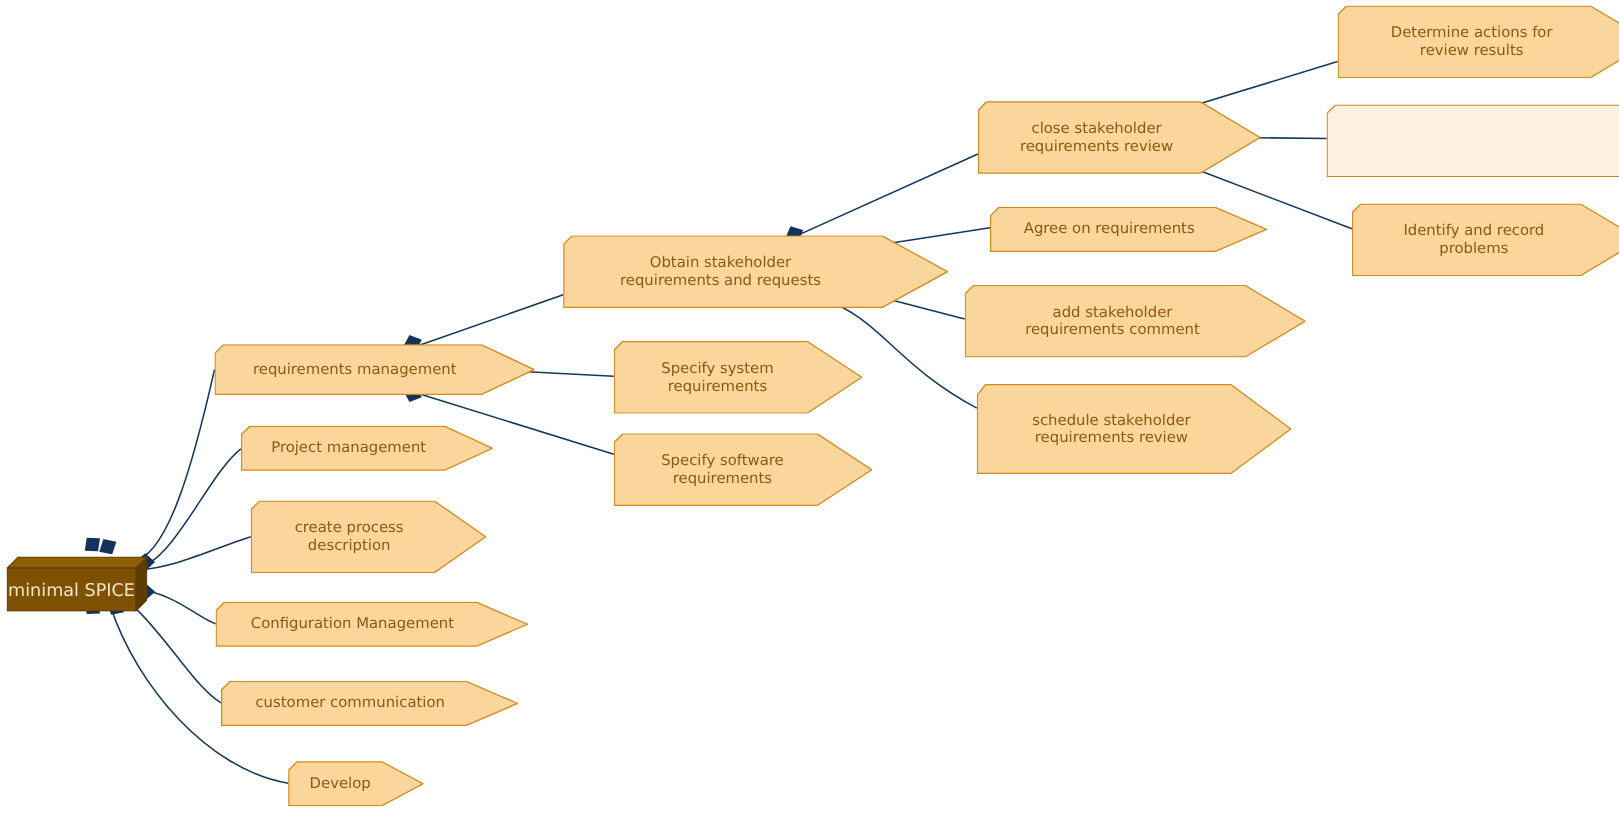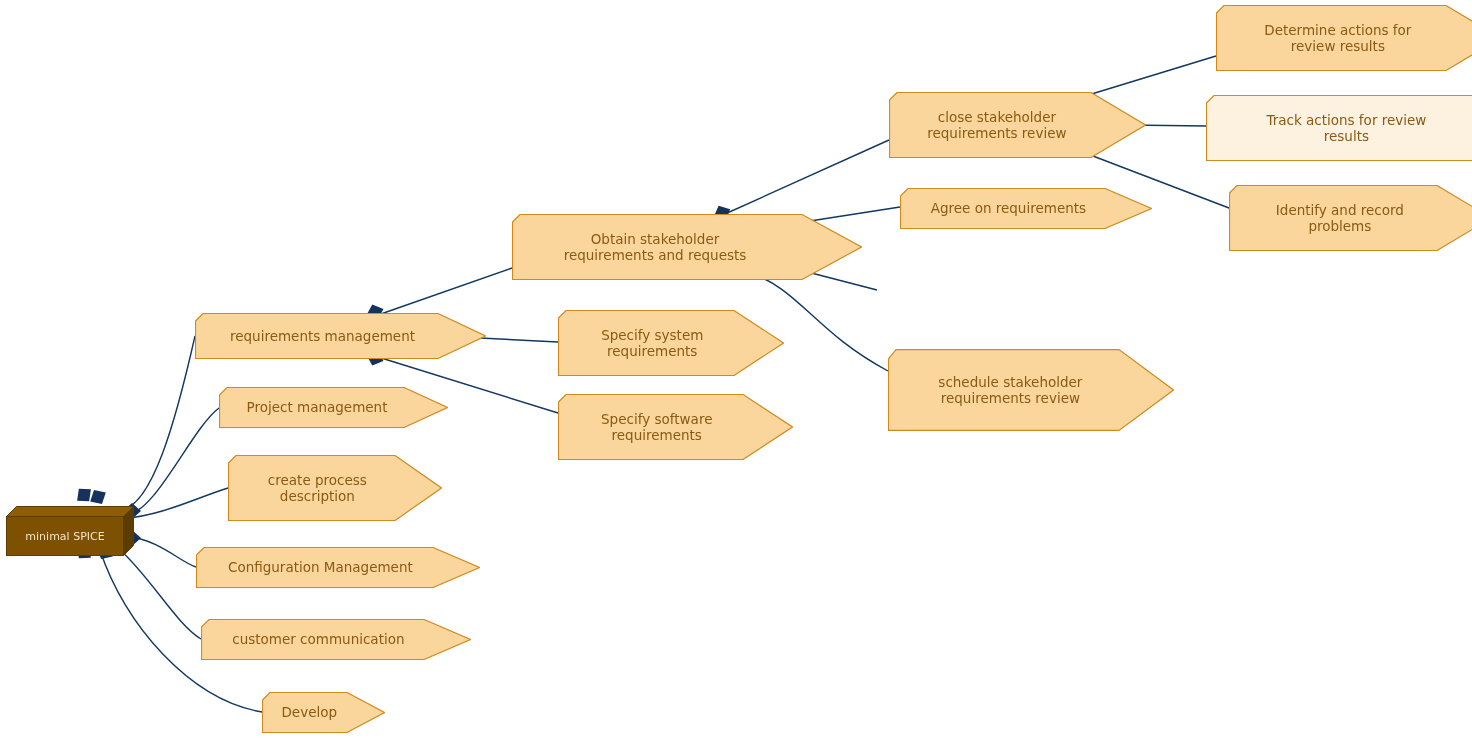--- a/index.html
+++ b/index.html
@@ -51,21 +51,21 @@
   }
   .node .node-label {
     position: relative;
     z-index: 2;
     padding: 0 6px;
     white-space: pre-line;
   }
   
   .root-node {
     position: absolute;
-    font-size: 11px;
+    font-size: 16px;
     color: #f2e4c8;
   }
   .root-node .root-label {
     position: relative;
     z-index: 3;
   }
 </style>
 </head>
 <body>
 
@@ -201,40 +201,45 @@
         </svg>
         <span class="node-label" style="margin-right: 41.25px;">close stakeholder
 requirements review</span>
       </div>
       <div class="node" style="left: 900px; top: 188px; width: 252px; height: 41px;">
         <svg class="node-shape" viewBox="0 0 252 41" preserveAspectRatio="none">
           <path d="M 0.5 8 L 8 0.5 L 205 0.5 L 251.5 20.5 L 205 40.5 L 0.5 40.5 Z" fill="#fad69c" stroke="#d08b1e" stroke-width="1.2" vector-effect="non-scaling-stroke"></path>
         </svg>
         <span class="node-label" style="margin-right: 35.25px;">Agree on requirements</span>
       </div>
+      <div class="node" style="left: 877px; top: 259px; width: 310px; height: 66px;">
+        <svg class="node-shape" viewBox="0 0 310 66" preserveAspectRatio="none">
+          <path d="M 0.5 8 L 8 0.5 L 255 0.5 L 309.5 33 L 255 65.5 L 0.5 65.5 Z" fill="#fad69c" stroke="#d08b1e" stroke-width="1.2" vector-effect="non-scaling-stroke"></path>
+        </svg>
+        <span class="node-label" style="margin-right: 41.25px;">add stakeholder
+requirements comment</span>
+      </div>
       <div class="node" style="left: 888px; top: 349px; width: 286px; height: 82px;">
         <svg class="node-shape" viewBox="0 0 286 66" preserveAspectRatio="none">
           <path d="M 0.5 8 L 8 0.5 L 231 0.5 L 285.5 33 L 231 65.5 L 0.5 65.5 Z" fill="#fad69c" stroke="#d08b1e" stroke-width="1.2" vector-effect="non-scaling-stroke"></path>
         </svg>
         <span class="node-label" style="margin-right: 41.25px;">schedule stakeholder
 requirements review</span>
       </div>
       <div class="node" style="left: 1216px; top: 5px; width: 285px; height: 66px;">
         <svg class="node-shape" viewBox="0 0 285 66" preserveAspectRatio="none">
           <path d="M 0.5 8 L 8 0.5 L 230 0.5 L 284.5 33 L 230 65.5 L 0.5 65.5 Z" fill="#fad69c" stroke="#d08b1e" stroke-width="1.2" vector-effect="non-scaling-stroke"></path>
         </svg>
         <span class="node-label" style="margin-right: 41.25px;">Determine actions for
 review results</span>
       </div>
       <div class="node" style="left: 1206px; top: 95px; width: 322px; height: 66px;">
         <svg class="node-shape" viewBox="0 0 322 66" preserveAspectRatio="none">
           <path d="M 0.5 8 L 8 0.5 L 267 0.5 L 321.5 33 L 267 65.5 L 0.5 65.5 Z" fill="#fdf1e0" stroke="#d08b1e" stroke-width="1.2" vector-effect="non-scaling-stroke"></path>
         </svg>
-        <span class="node-label" style="margin-right: 41.25px;">Track actions for review
-results</span>
       </div>
       <div class="node" style="left: 1229px; top: 185px; width: 263px; height: 66px;">
         <svg class="node-shape" viewBox="0 0 263 66" preserveAspectRatio="none">
           <path d="M 0.5 8 L 8 0.5 L 208 0.5 L 262.5 33 L 208 65.5 L 0.5 65.5 Z" fill="#fad69c" stroke="#d08b1e" stroke-width="1.2" vector-effect="non-scaling-stroke"></path>
         </svg>
         <span class="node-label" style="margin-right: 41.25px;">Identify and record
 problems</span>
       </div>
       <div class="root-node" style="left: 6px; top: 506px; width: 128px; height: 50px;">
         <svg width="128" height="50" style="position: absolute; left: 0px; top: 0px;">

